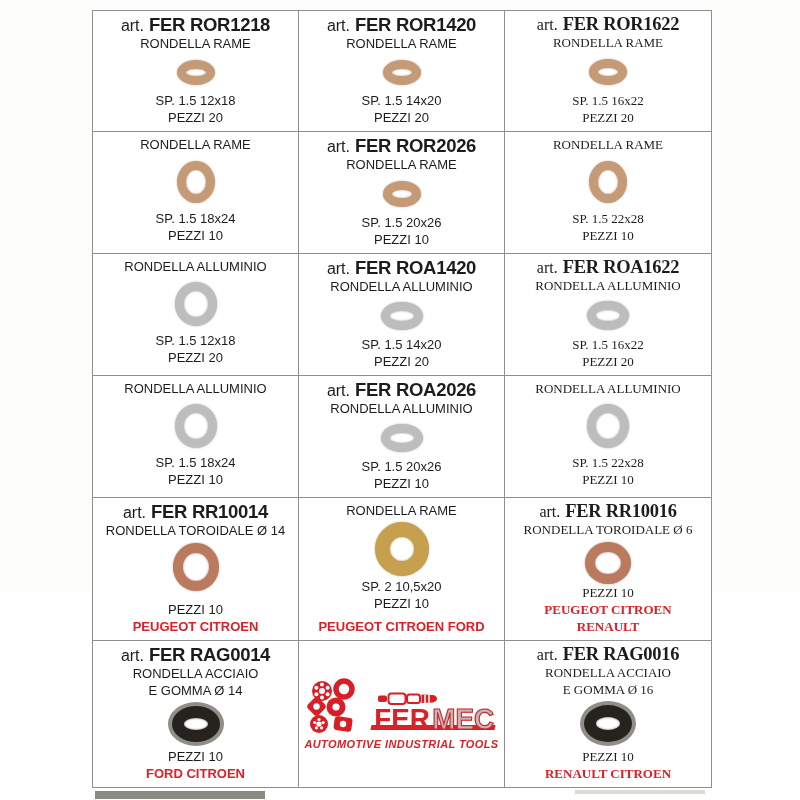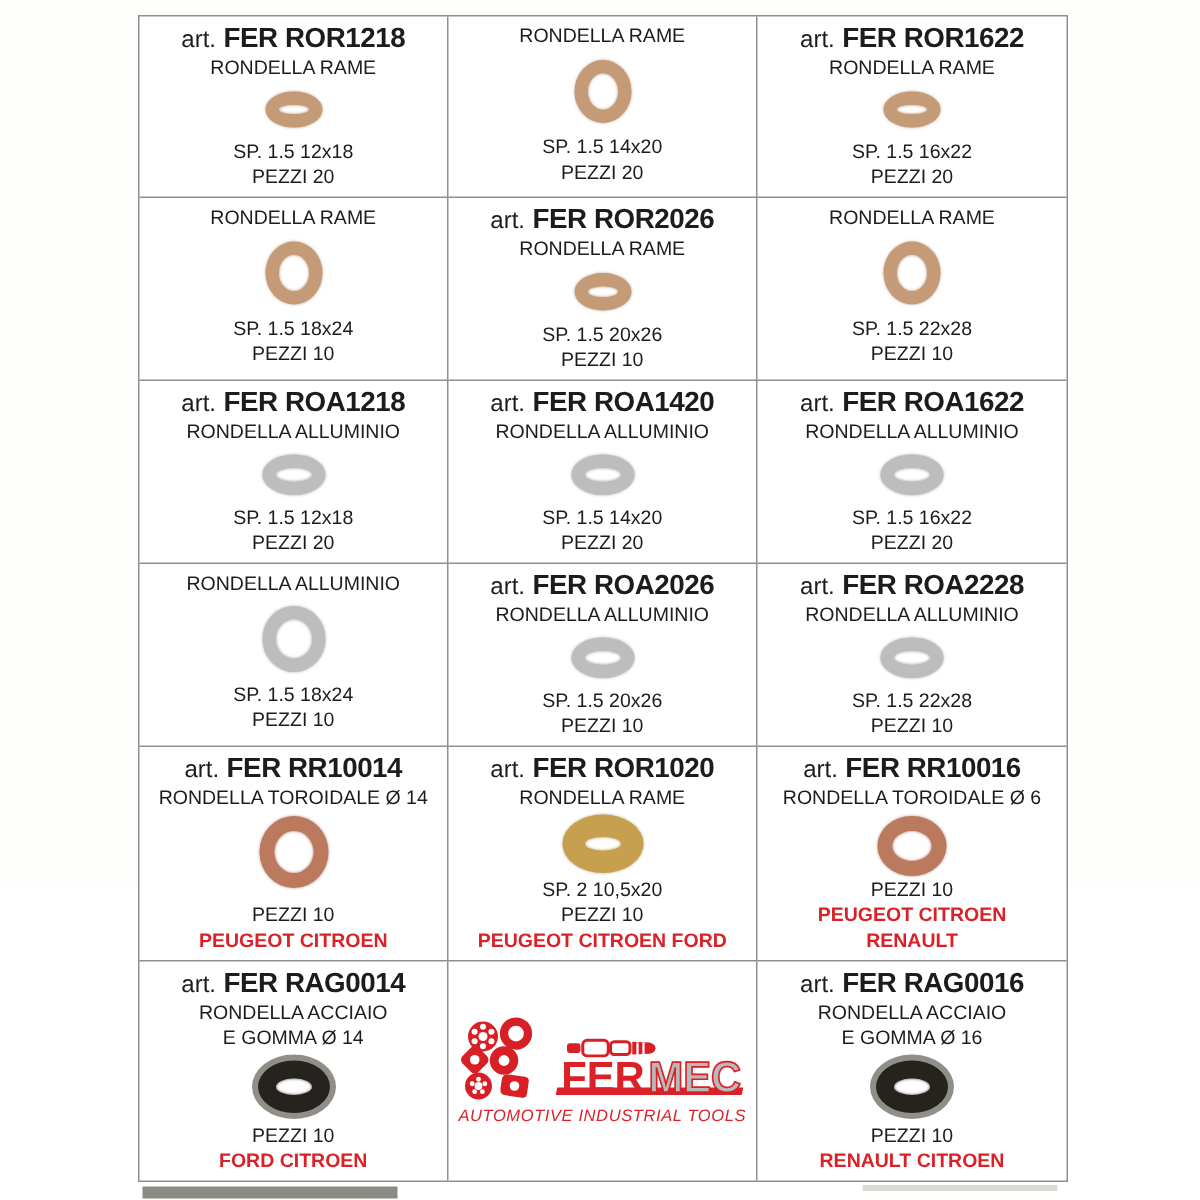--- a/index.html
+++ b/index.html
@@ -13,21 +13,21 @@
     border:1px solid var(--border,#8f8f8f);
     background:#fff;
   }
   .cell{
     border-right:1px solid var(--border,#8f8f8f);
     border-bottom:1px solid var(--border,#8f8f8f);
     box-sizing:border-box;
     display:flex;flex-direction:column;align-items:center;
     text-align:center;padding:4px 2px 5px;overflow:hidden;
   }
-  .cell:nth-child(3n){border-right:none;}
+  .cell:nth-child(3n){border-right:none;font-family:Liberation Serif, serif;}
   .cell:nth-child(n+16){border-bottom:none;}
   .t{font-size:16px;line-height:19px;white-space:nowrap;}
   .art{margin-right:5px;}
   .code{font-weight:700;font-size:18.5px;letter-spacing:-0.3px;}
   .d,.s,.p,.brand{font-size:13px;line-height:17px;white-space:nowrap;}
   .rows14 .d{line-height:18px;}
   .brand{font-weight:700;color:var(--red,#da2128);}
   .push{margin-top:auto;}
   
   .ring{border-radius:50%;background:#fff;box-sizing:content-box;}
@@ -45,39 +45,40 @@
   .logocell{justify-content:center;}
   .logo{display:flex;flex-direction:column;align-items:center;}
   .logo-main{display:flex;align-items:flex-end;}
   .gears{width:64px;height:56px;flex:0 0 auto;margin-right:2px;}
   .logo-text{position:relative;padding-top:13px;display:flex;align-items:flex-end;}
   .socket{position:absolute;left:4px;top:0;width:66px;height:13px;}
   .bar{position:absolute;left:-2px;right:0;bottom:4px;height:5px;background:var(--red,#da2128);z-index:0;transform:skewX(-12deg);}
   .fer,.mec{position:relative;z-index:1;font-size:29px;line-height:29px;font-weight:800;letter-spacing:0px;transform:scaleX(.96);}
   .fer{color:var(--red,#da2128);}
   .mec{color:var(--logo-grey,#b9b9b9);-webkit-text-stroke:1.1px var(--red,#da2128);text-shadow:0 0 1px var(--red,#da2128);}
-  .tagline{margin-top:4px;font-size:11px;font-weight:400;font-style:italic;color:var(--red,#da2128);letter-spacing:0.4px;white-space:nowrap;}
+  .tagline{margin-top:4px;font-size:11px;font-weight:700;font-style:italic;color:var(--red,#da2128);letter-spacing:0.4px;white-space:nowrap;}
   
   .frag-left{position:absolute;left:95px;top:791px;width:170px;height:8px;background:#8b8b84;}
   .frag-right{position:absolute;left:575px;top:790px;width:130px;height:4px;background:#dcdcd6;}
 </style>
 </head>
 <body>
 
 <div class="sheet">
 <div class="grid">
 
   <div class="cell rows14">
     <div class="t"><span class="art">art.</span><span class="code">FER ROR1218</span></div>
     <div class="d">RONDELLA RAME</div>
     <div class="ring copper"></div>
     <div class="s">SP. 1.5 12x18</div>
     <div class="p">PEZZI 20</div>
   </div>
   <div class="cell rows14">
+    <div class="t"><span class="art">art.</span><span class="code">FER ROR1420</span></div>
     <div class="d">RONDELLA RAME</div>
     <div class="ring copper"></div>
     <div class="s">SP. 1.5 14x20</div>
     <div class="p">PEZZI 20</div>
   </div>
   <div class="cell rows14">
     <div class="t"><span class="art">art.</span><span class="code">FER ROR1622</span></div>
     <div class="d">RONDELLA RAME</div>
     <div class="ring copper"></div>
     <div class="s">SP. 1.5 16x22</div>
@@ -98,21 +99,20 @@
     <div class="p">PEZZI 10</div>
   </div>
   <div class="cell rows14">
     <div class="d">RONDELLA RAME</div>
     <div class="ring copper"></div>
     <div class="s">SP. 1.5 22x28</div>
     <div class="p">PEZZI 10</div>
   </div>
 
   <div class="cell rows14">
-    <div class="t"><span class="art">art.</span><span class="code">FER ROA1218</span></div>
     <div class="d">RONDELLA ALLUMINIO</div>
     <div class="ring alu"></div>
     <div class="s">SP. 1.5 12x18</div>
     <div class="p">PEZZI 20</div>
   </div>
   <div class="cell rows14">
     <div class="t"><span class="art">art.</span><span class="code">FER ROA1420</span></div>
     <div class="d">RONDELLA ALLUMINIO</div>
     <div class="ring alu"></div>
     <div class="s">SP. 1.5 14x20</div>
@@ -133,36 +133,34 @@
     <div class="p">PEZZI 10</div>
   </div>
   <div class="cell rows14">
     <div class="t"><span class="art">art.</span><span class="code">FER ROA2026</span></div>
     <div class="d">RONDELLA ALLUMINIO</div>
     <div class="ring alu"></div>
     <div class="s">SP. 1.5 20x26</div>
     <div class="p">PEZZI 10</div>
   </div>
   <div class="cell rows14">
-    <div class="t"><span class="art">art.</span><span class="code">FER ROA2228</span></div>
     <div class="d">RONDELLA ALLUMINIO</div>
     <div class="ring alu"></div>
     <div class="s">SP. 1.5 22x28</div>
     <div class="p">PEZZI 10</div>
   </div>
 
   <div class="cell">
     <div class="t"><span class="art">art.</span><span class="code">FER RR10014</span></div>
     <div class="d">RONDELLA TOROIDALE Ø 14</div>
     <div class="ring toroid"></div>
     <div class="p push">PEZZI 10</div>
     <div class="brand">PEUGEOT CITROEN</div>
   </div>
   <div class="cell">
-    <div class="t"><span class="art">art.</span><span class="code">FER ROR1020</span></div>
     <div class="d">RONDELLA RAME</div>
     <div class="ring brass"></div>
     <div class="s">SP. 2 10,5x20</div>
     <div class="p">PEZZI 10</div>
     <div class="brand push">PEUGEOT CITROEN FORD</div>
   </div>
   <div class="cell">
     <div class="t"><span class="art">art.</span><span class="code">FER RR10016</span></div>
     <div class="d">RONDELLA TOROIDALE Ø 6</div>
     <div class="ring toroid"></div>

